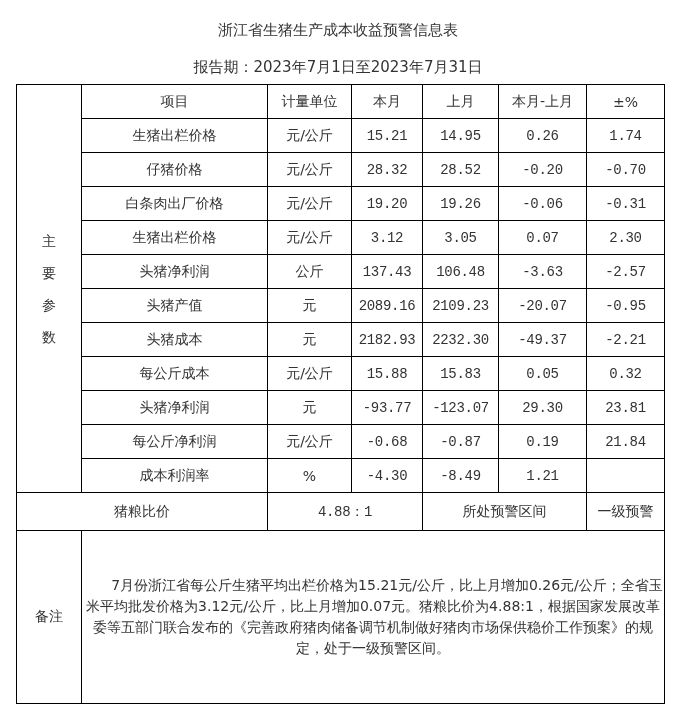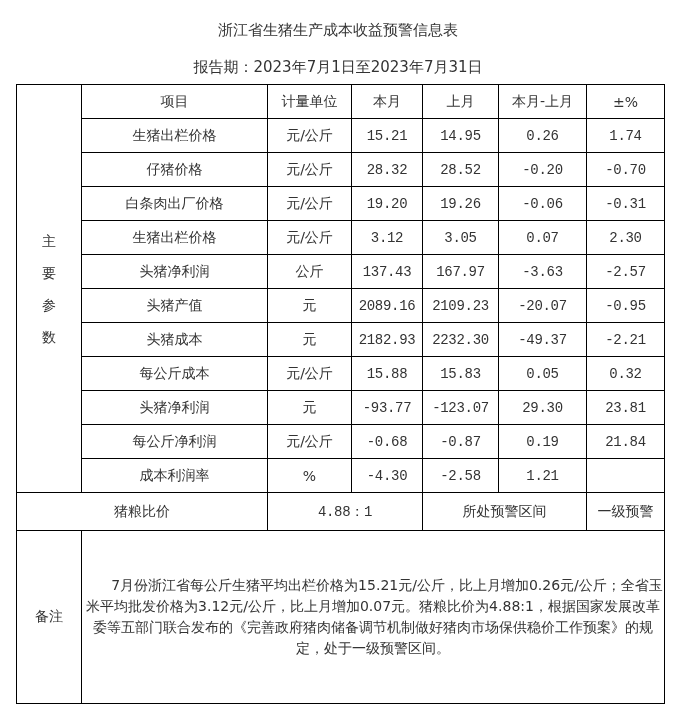--- a/index.html
+++ b/index.html
@@ -84,21 +84,21 @@
         <td>元/公斤</td>
         <td class="num">3.12</td>
         <td class="num">3.05</td>
         <td class="num">0.07</td>
         <td class="num">2.30</td>
       </tr>
       <tr class="row">
         <td colspan="2">头猪净利润</td>
         <td>公斤</td>
         <td class="num">137.43</td>
-        <td class="num">167.97</td>
+        <td class="num">106.48</td>
         <td class="num">-3.63</td>
         <td class="num">-2.57</td>
       </tr>
       <tr class="row">
         <td colspan="2">头猪产值</td>
         <td>元</td>
         <td class="num">2089.16</td>
         <td class="num">2109.23</td>
         <td class="num">-20.07</td>
         <td class="num">-0.95</td>
@@ -132,21 +132,21 @@
         <td>元/公斤</td>
         <td class="num">-0.68</td>
         <td class="num">-0.87</td>
         <td class="num">0.19</td>
         <td class="num">21.84</td>
       </tr>
       <tr class="row">
         <td colspan="2">成本利润率</td>
         <td>%</td>
         <td class="num">-4.30</td>
-        <td class="num">-2.58</td>
+        <td class="num">-8.49</td>
         <td class="num">1.21</td>
         <td class="num"></td>
       </tr>
       <tr class="ratio-row">
         <td colspan="3">猪粮比价</td>
         <td colspan="2" class="num" style="font-family:Liberation Mono, monospace">4.88：1</td>
         <td colspan="2">所处预警区间</td>
         <td colspan="1">一级预警</td>
       </tr>
       <tr class="note-row">

